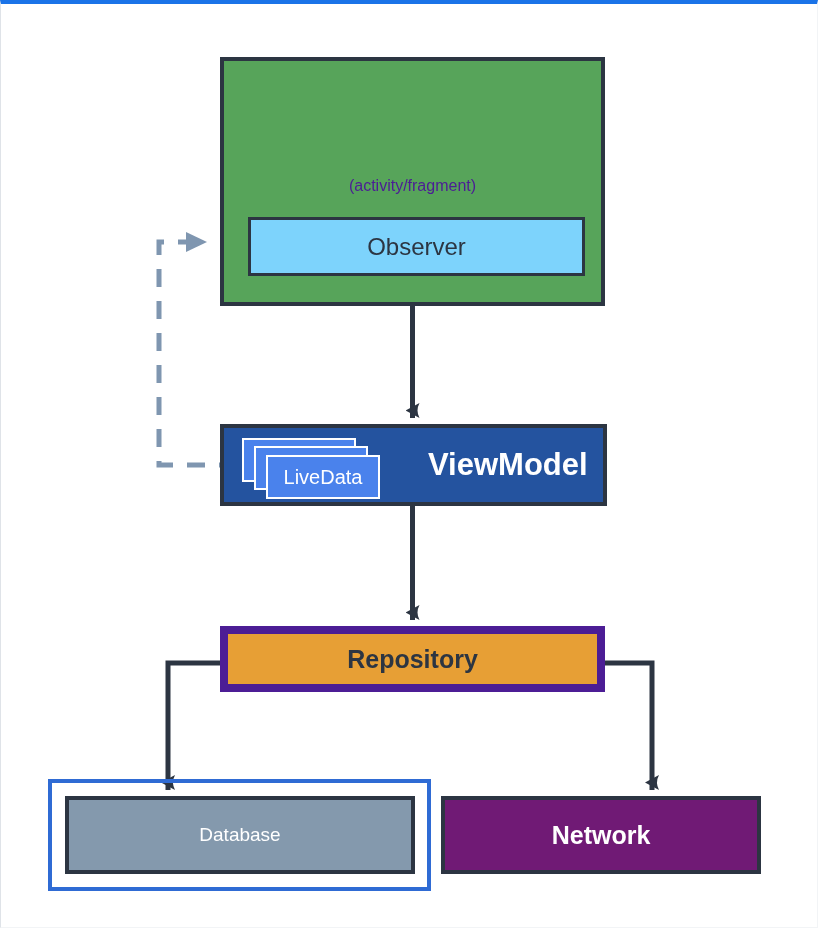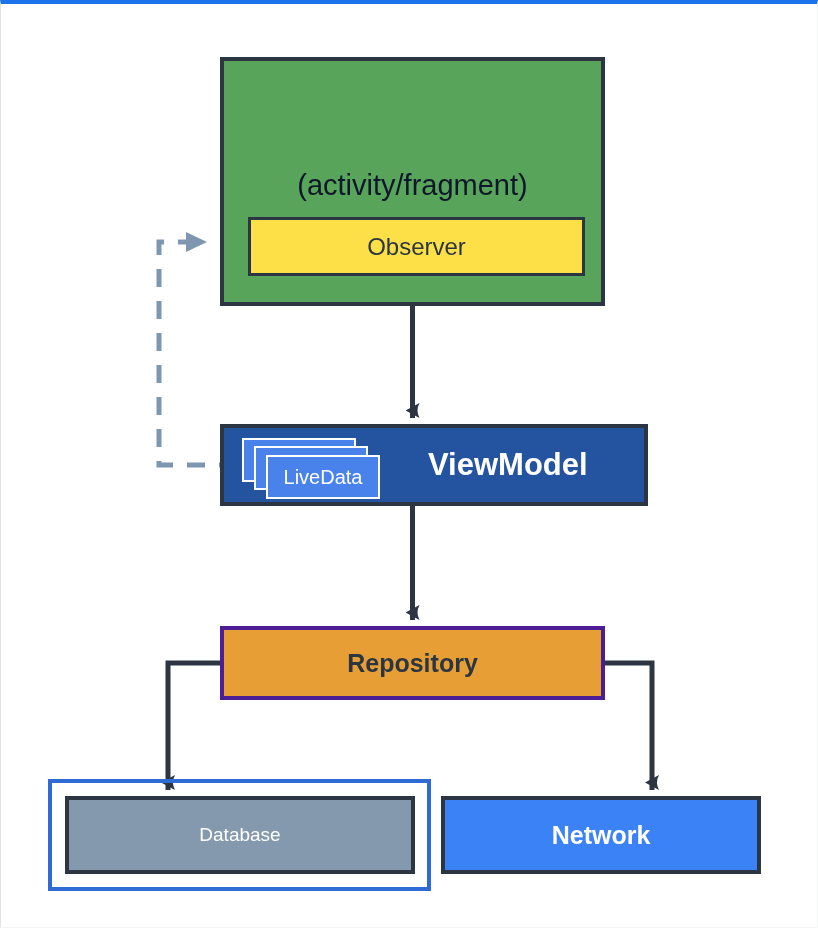--- a/index.html
+++ b/index.html
@@ -54,48 +54,48 @@
     border: 4px solid #2c3542;
   }
   #ui-controller-title {
     color: #ffffff;
     font-size: 25px;
     font-weight: bold;
     letter-spacing: .1px;
     margin-top: 4px;
   }
   #ui-controller-subtitle {
-    color: #0f172a;
-    font-size: 29px;
+    color: #4c1d95;
+    font-size: 16px;
     font-weight: normal;
     margin-top: 8px;
   }
   #node-observer {
     position: absolute;
     left: 24px;
     top: 156px;
     width: 337px;
     height: 59px;
-    background: #fde047;
+    background: #7dd3fc;
     border: 3px solid #2c3542;
     box-sizing: border-box;
     display: flex;
     align-items: center;
     justify-content: center;
   }
   #observer-label {
     color: #2c3542;
     font-size: 24px;
     font-weight: normal;
   }
   
   #node-viewmodel {
     left: 219px;
     top: 420px;
-    width: 428px;
+    width: 387px;
     height: 82px;
     background: #24539f;
     border: 4px solid #2c3542;
     flex-direction: row;
     justify-content: flex-start;
   }
   #livedata-stack {
     position: absolute;
     left: 18px;
     top: 10px;
@@ -128,23 +128,23 @@
     position: absolute;
     left: 204px;
     top: 50%;
     transform: translateY(-50%);
   }
   
   #node-repository {
     left: 219px;
     top: 622px;
     width: 385px;
-    height: 74px;
+    height: 66px;
     background: #e79f35;
-    border: 4px solid #4c1d95;
+    border: 8px solid #4c1d95;
   }
   #repository-label {
     color: #2c3542;
     font-size: 25px;
     font-weight: bold;
   }
   
   #database-selection {
     position: absolute;
     left: 47px;
@@ -167,21 +167,21 @@
     color: #ffffff;
     font-size: 19px;
     font-weight: normal;
   }
   
   #node-network {
     left: 440px;
     top: 792px;
     width: 320px;
     height: 78px;
-    background: #3b82f6;
+    background: #701a75;
     border: 4px solid #2c3542;
   }
   #network-label {
     color: #ffffff;
     font-size: 25px;
     font-weight: bold;
   }
 </style>
 </head>
 <body>

